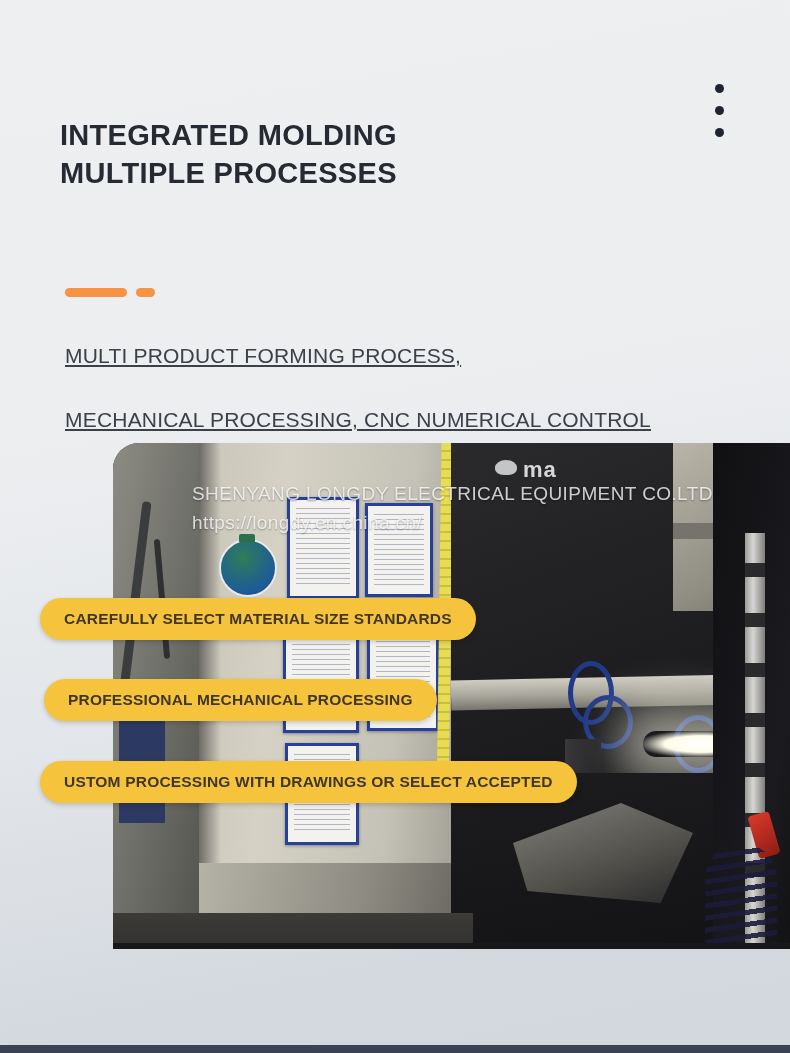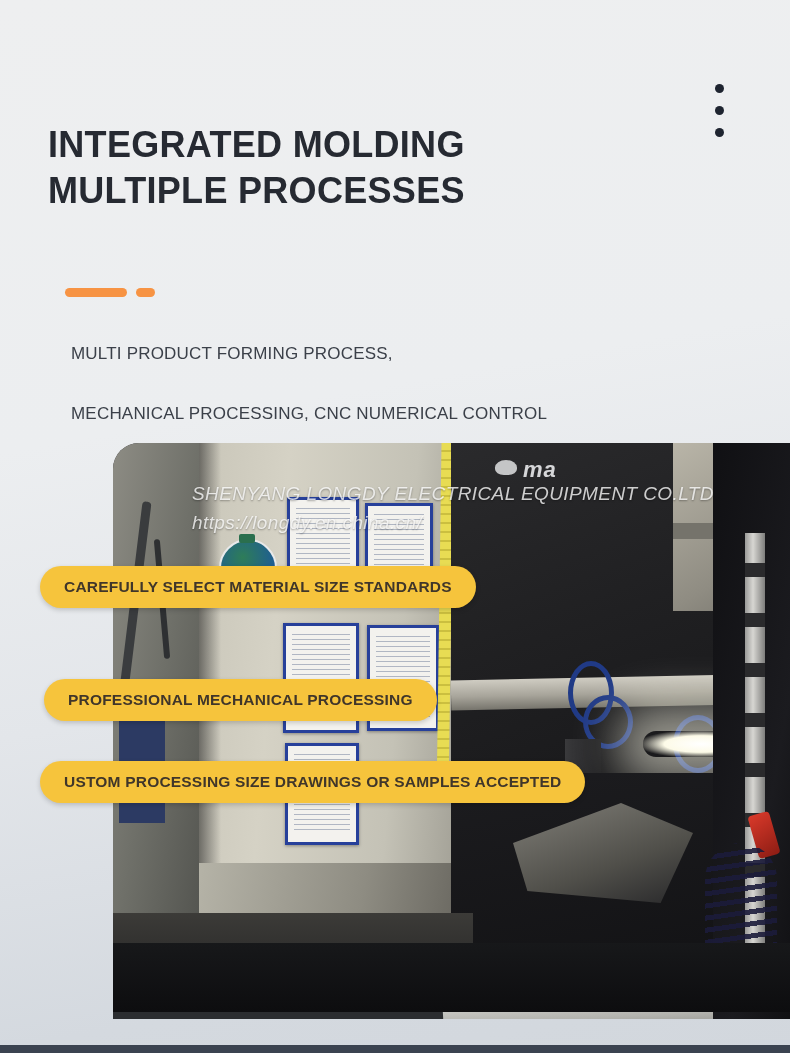--- a/index.html
+++ b/index.html
@@ -18,24 +18,24 @@
     position: relative;
     width: 790px;
     height: 1053px;
     background: linear-gradient(170deg, #eeeff0 0%, #eceef0 38%, #e3e6ea 62%, #d4d9df 88%, #d2d7dd 100%);
     overflow: hidden;
   }
 
   
   .headline {
     position: absolute;
-    left: 48px;
+    left: 60px;
     top: 98px;
     width: 620px;
-    font-size: 36px;
+    font-size: 29px;
     line-height: 1.28;
     font-weight: 700;
     letter-spacing: 0.3px;
     color: #262a32;
     white-space: pre-line;
   }
 
   .kebab {
     position: absolute;
     right: 66px;
@@ -71,41 +71,41 @@
   .divider .bar-short {
     width: 19px;
     height: 9px;
     border-radius: 5px;
     background: #f79343;
   }
 
   
   .subtitle {
     position: absolute;
-    left: 71px;
+    left: 65px;
     top: 344px;
     width: 640px;
     color: #3b4049;
-    font-size: 17px;
+    font-size: 21px;
     letter-spacing: 0.2px;
+    text-decoration: underline;
   }
   .subtitle .line { margin-bottom: 21px; }
   .subtitle .line:last-child { margin-bottom: 0; margin-top: 40px; }
 
   
   .photo {
     position: absolute;
     left: 113px;
     top: 443px;
     width: 677px;
-    height: 576px;
+    height: 506px;
     border-top-left-radius: 26px;
     overflow: hidden;
     background: #2b2d30;
-    font-style: italic;
   }
 
   .ph-layer { position: absolute; }
 
   
   .wall-left {
     left: 0; top: 0; width: 98px; height: 569px;
     background: linear-gradient(100deg, #8d8c84 0%, #6f7069 45%, #4b4c48 100%);
   }
   .wall-left .pipe {
@@ -316,21 +316,21 @@
     border-radius: 22px;
     height: 42px;
     padding: 0 24px;
     color: #40362a;
     font-size: 15.5px;
     font-weight: 600;
     letter-spacing: .2px;
     white-space: nowrap;
     box-shadow: 0 2px 5px rgba(0,0,0,.18);
   }
-  .badge-1 { left: 40px; top: 566px; }
+  .badge-1 { left: 40px; top: 598px; }
   .badge-2 { left: 44px; top: 679px; }
   .badge-3 { left: 40px; top: 761px; }
 
   
   .bottom-strip {
     position: absolute;
     left: 0; bottom: 0; width: 790px; height: 8px;
     background: #3b4350;
   }
 </style>
@@ -431,17 +431,17 @@
 
   </div>
 
   <div class="badge badge-1">
     <span>CAREFULLY SELECT MATERIAL SIZE STANDARDS</span>
   </div>
   <div class="badge badge-2">
     <span>PROFESSIONAL MECHANICAL PROCESSING</span>
   </div>
   <div class="badge badge-3">
-    <span>USTOM PROCESSING SIZE DRAWINGS OR SAMPLES ACCEPTED</span>
+    <span>USTOM PROCESSING WITH DRAWINGS OR SELECT ACCEPTED</span>
   </div>
 
   <div class="bottom-strip"></div>
 </div>
 
 </body></html>

